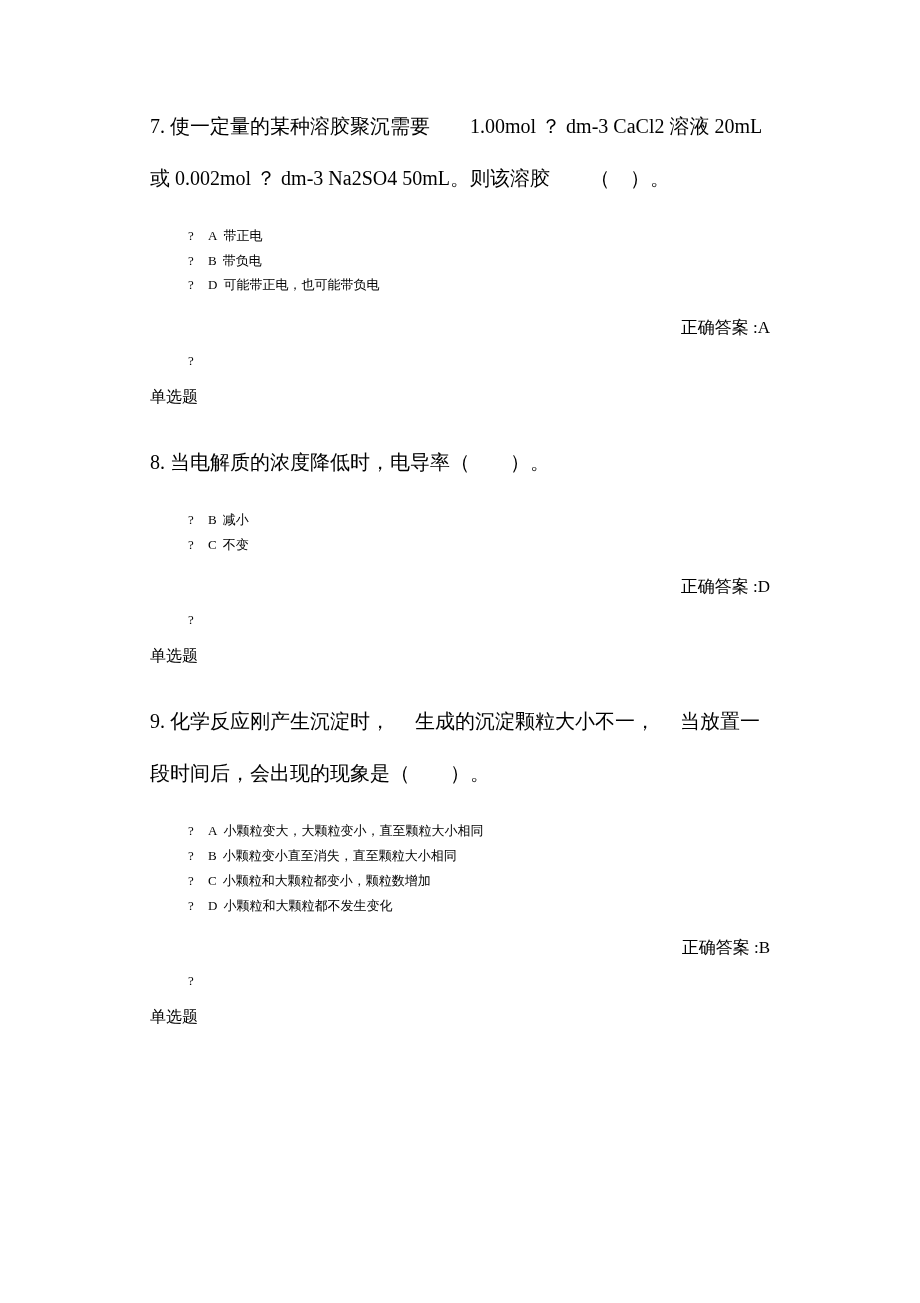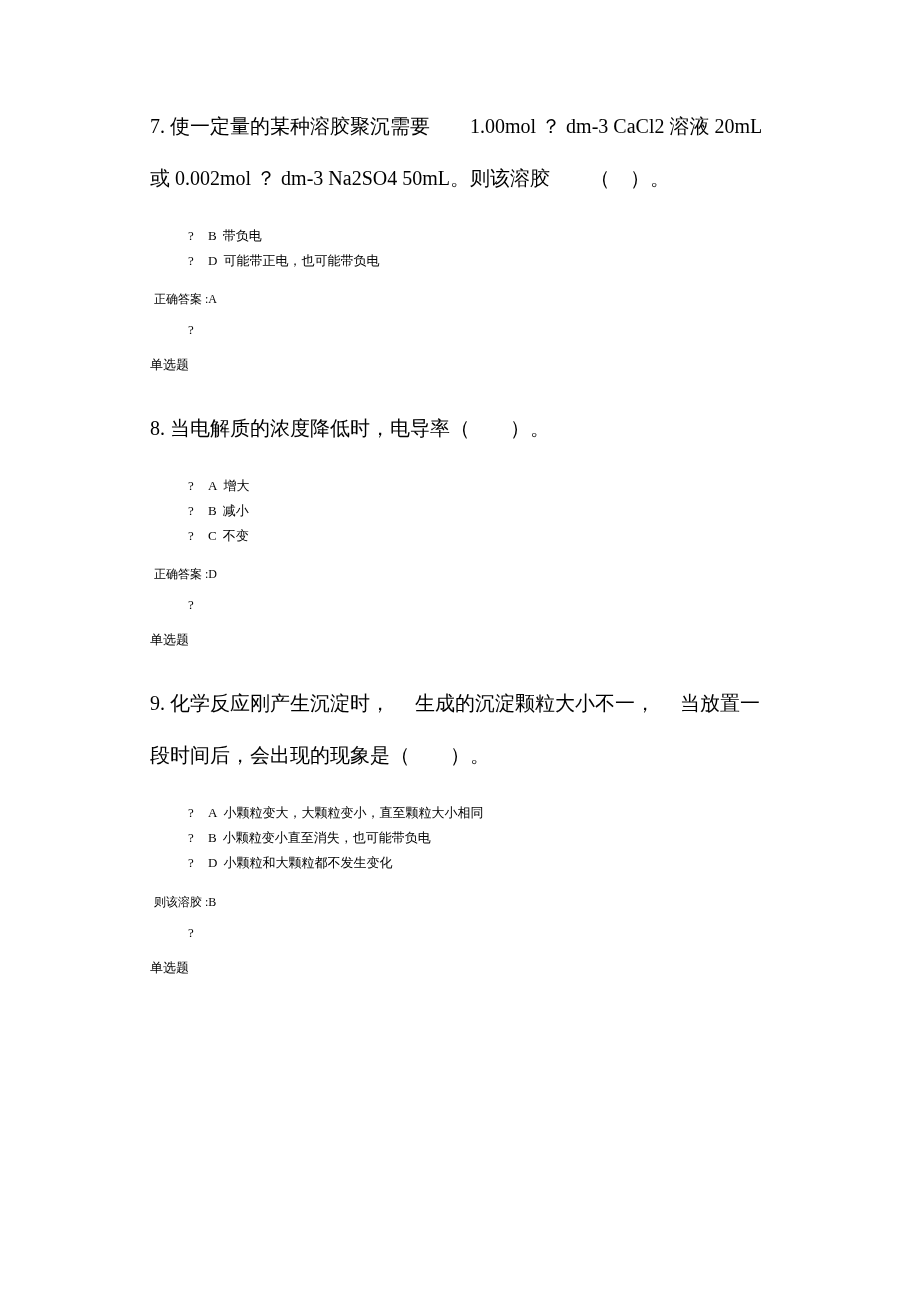--- a/index.html
+++ b/index.html
@@ -28,56 +28,58 @@
   }
   .opt-q {
     display: inline-block;
     width: 20px;
   }
   .opt-letter {
     display: inline-block;
     margin-right: 6px;
   }
   .answer {
-    font-size: 12px;
+    font-size: 17px;
     margin: 16px 0 10px 4px;
+    text-align: right;
   }
   .lone-q {
     padding-left: 38px;
     font-size: 13px;
     margin: 14px 0 14px 0;
   }
   .qtype {
-    font-size: 13px;
+    font-size: 16px;
     margin: 18px 0 28px 0;
   }
 </style>
 </head>
 <body>
 
 <div class="question-stem">7. 使一定量的某种溶胶聚沉需要　　1.00mol ？ dm-3 CaCl2 溶液 20mL 或 0.002mol ？ dm-3 Na2SO4 50mL。则该溶胶　　（　）。</div>
 <ul class="options">
+  <li><span class="opt-q">?</span><span class="opt-letter">A</span><span>带正电</span></li>
   <li><span class="opt-q">?</span><span class="opt-letter">B</span><span>带负电</span></li>
   <li><span class="opt-q">?</span><span class="opt-letter">D</span><span>可能带正电，也可能带负电</span></li>
 </ul>
 <div class="answer">正确答案 :A</div>
 <div class="lone-q">?</div>
 <div class="qtype">单选题</div>
 
 <div class="question-stem">8. 当电解质的浓度降低时，电导率（　　）。</div>
 <ul class="options">
-  <li><span class="opt-q">?</span><span class="opt-letter">A</span><span>增大</span></li>
   <li><span class="opt-q">?</span><span class="opt-letter">B</span><span>减小</span></li>
   <li><span class="opt-q">?</span><span class="opt-letter">C</span><span>不变</span></li>
 </ul>
 <div class="answer">正确答案 :D</div>
 <div class="lone-q">?</div>
 <div class="qtype">单选题</div>
 
 <div class="question-stem">9. 化学反应刚产生沉淀时，　 生成的沉淀颗粒大小不一，　 当放置一段时间后，会出现的现象是（　　）。</div>
 <ul class="options">
   <li><span class="opt-q">?</span><span class="opt-letter">A</span><span>小颗粒变大，大颗粒变小，直至颗粒大小相同</span></li>
-  <li><span class="opt-q">?</span><span class="opt-letter">B</span><span>小颗粒变小直至消失，也可能带负电</span></li>
+  <li><span class="opt-q">?</span><span class="opt-letter">B</span><span>小颗粒变小直至消失，直至颗粒大小相同</span></li>
+  <li><span class="opt-q">?</span><span class="opt-letter">C</span><span>小颗粒和大颗粒都变小，颗粒数增加</span></li>
   <li><span class="opt-q">?</span><span class="opt-letter">D</span><span>小颗粒和大颗粒都不发生变化</span></li>
 </ul>
-<div class="answer">则该溶胶 :B</div>
+<div class="answer">正确答案 :B</div>
 <div class="lone-q">?</div>
 <div class="qtype">单选题</div>
 
 </body></html>

